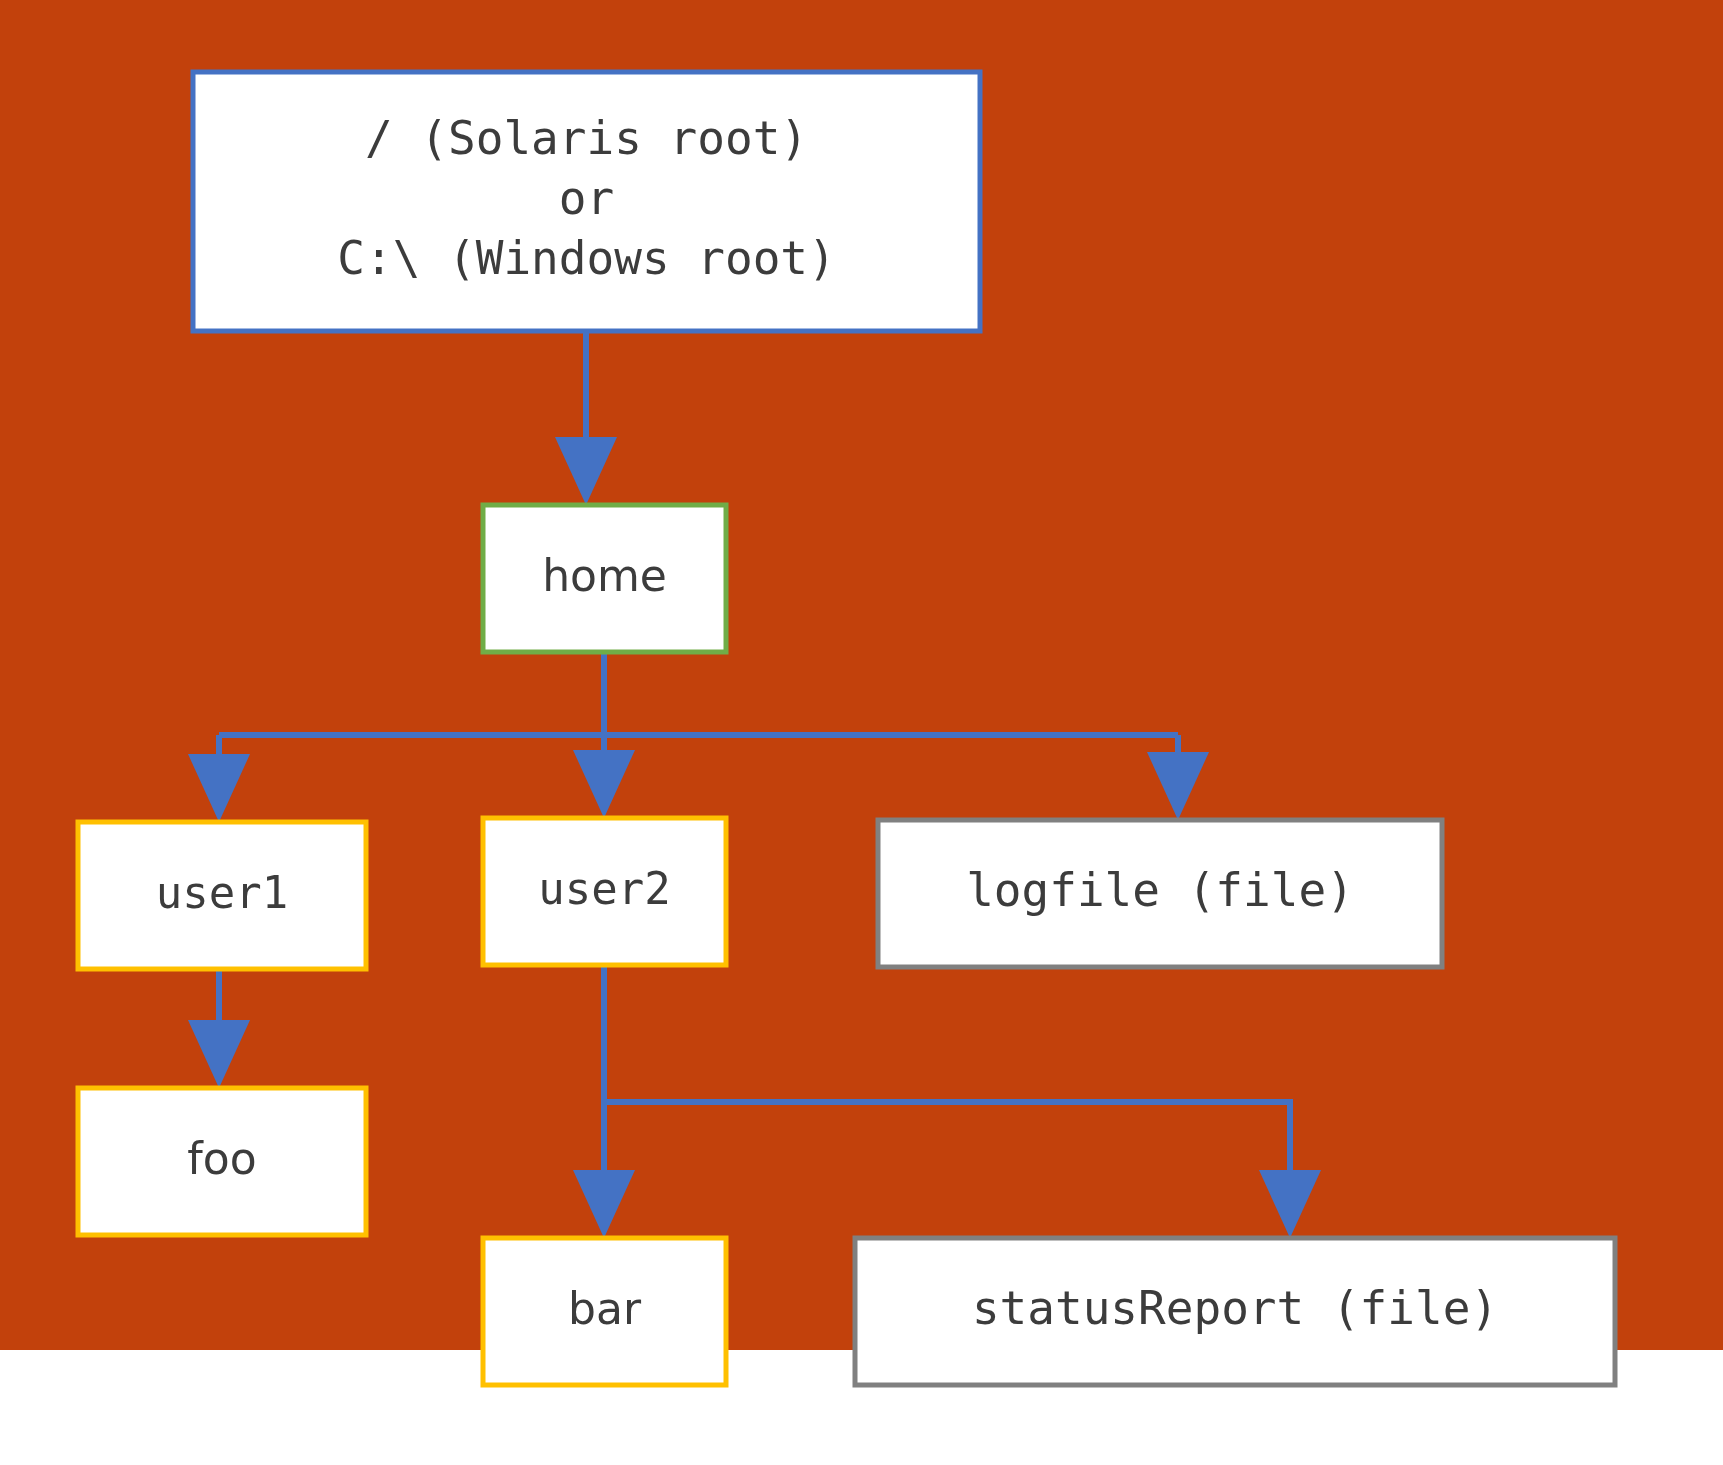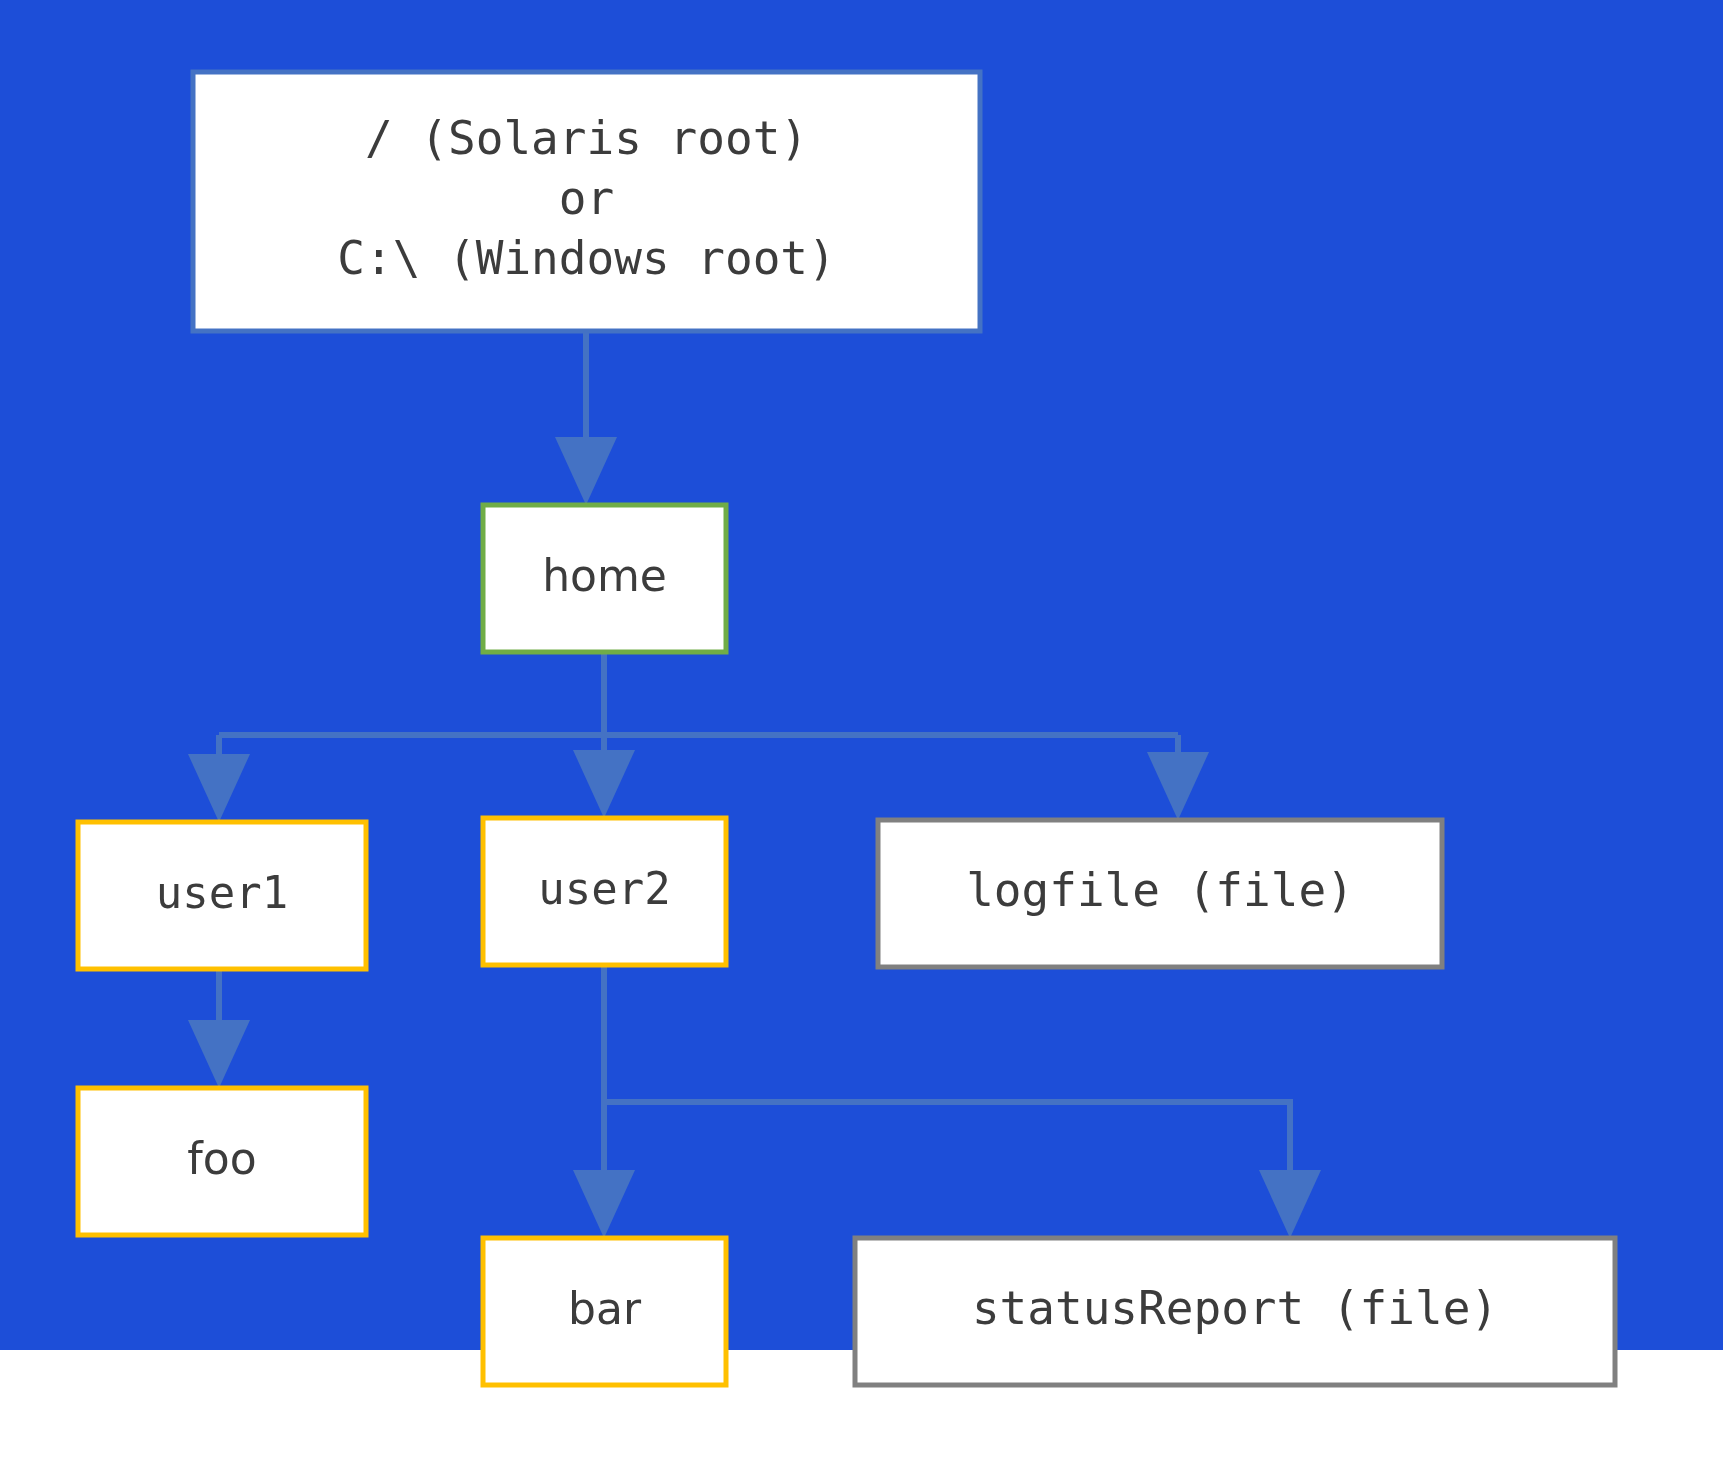--- a/index.html
+++ b/index.html
@@ -11,21 +11,21 @@
   body {
     width: 1723px;
     height: 1465px;
     font-family: "DejaVu Sans Mono", monospace;
     overflow: hidden;
   }
   #diagram-root {
     position: relative;
     width: 1723px;
     height: 1350px;
-    background: #1d4ed8;
+    background: #c2410c;
   }
   svg.diagram-canvas {
     position: absolute;
     top: 0;
     left: 0;
     width: 1723px;
     height: 1465px;
     display: block;
   }
   .node-box {

